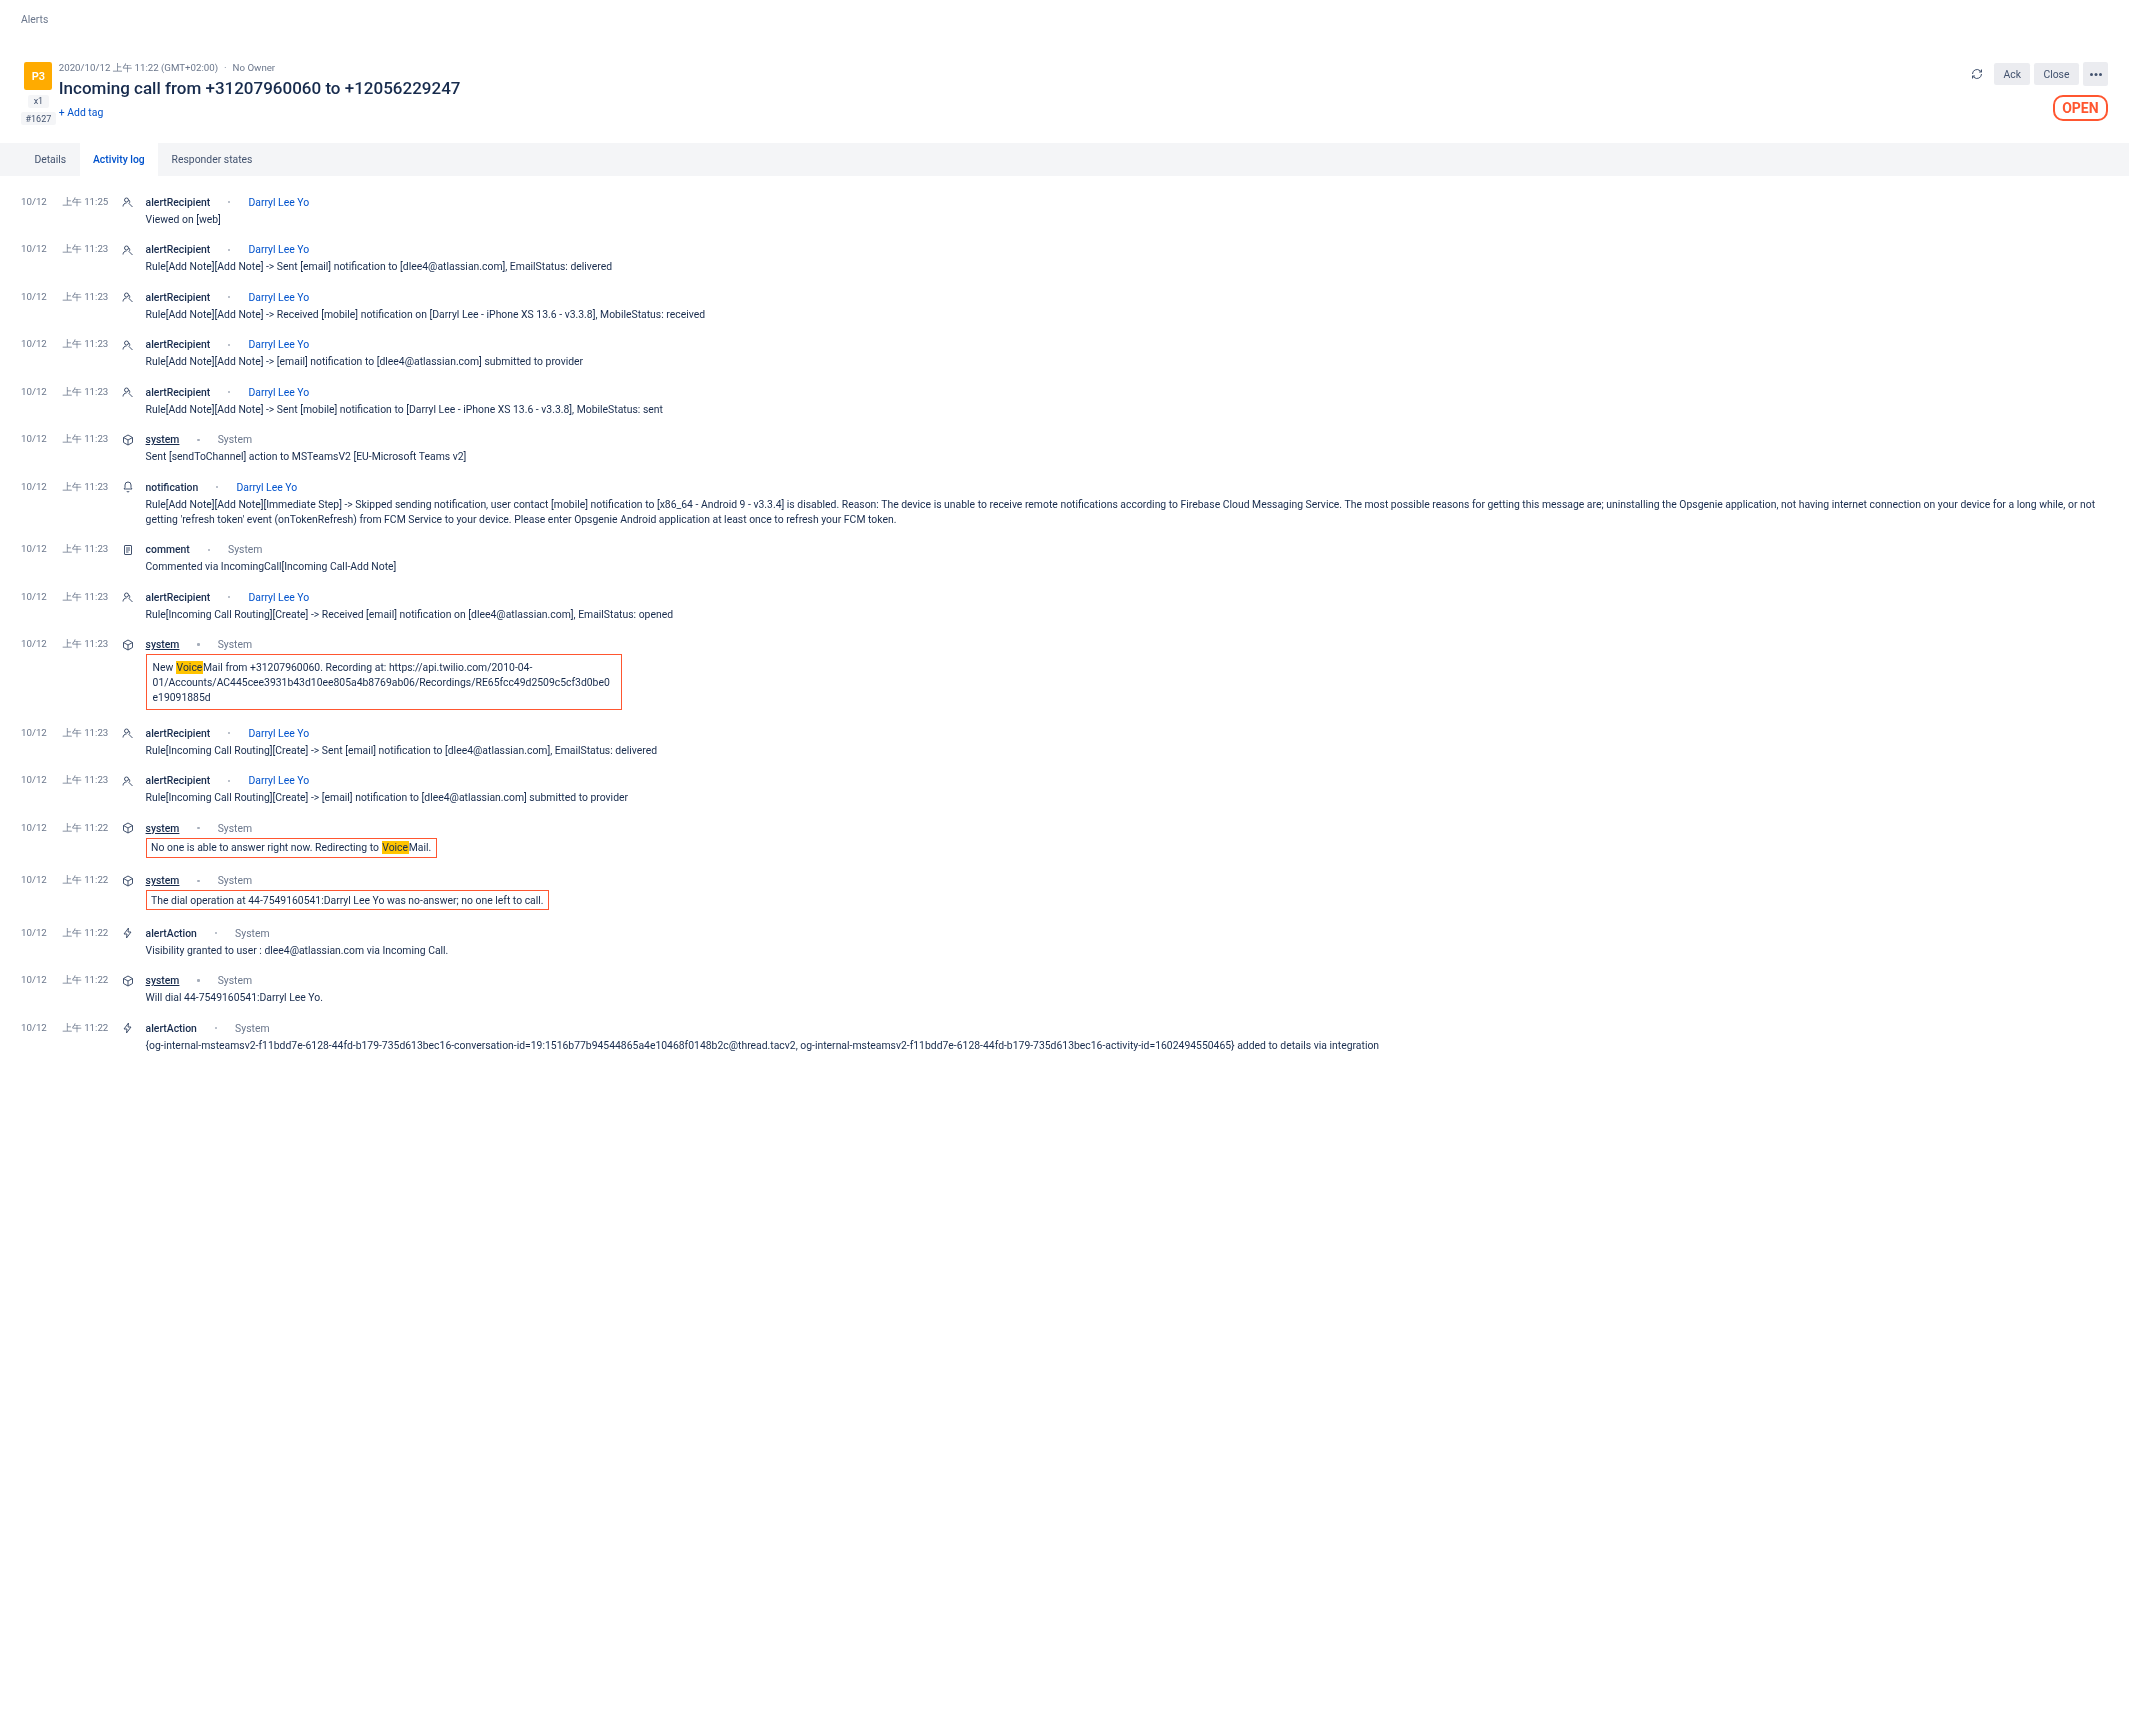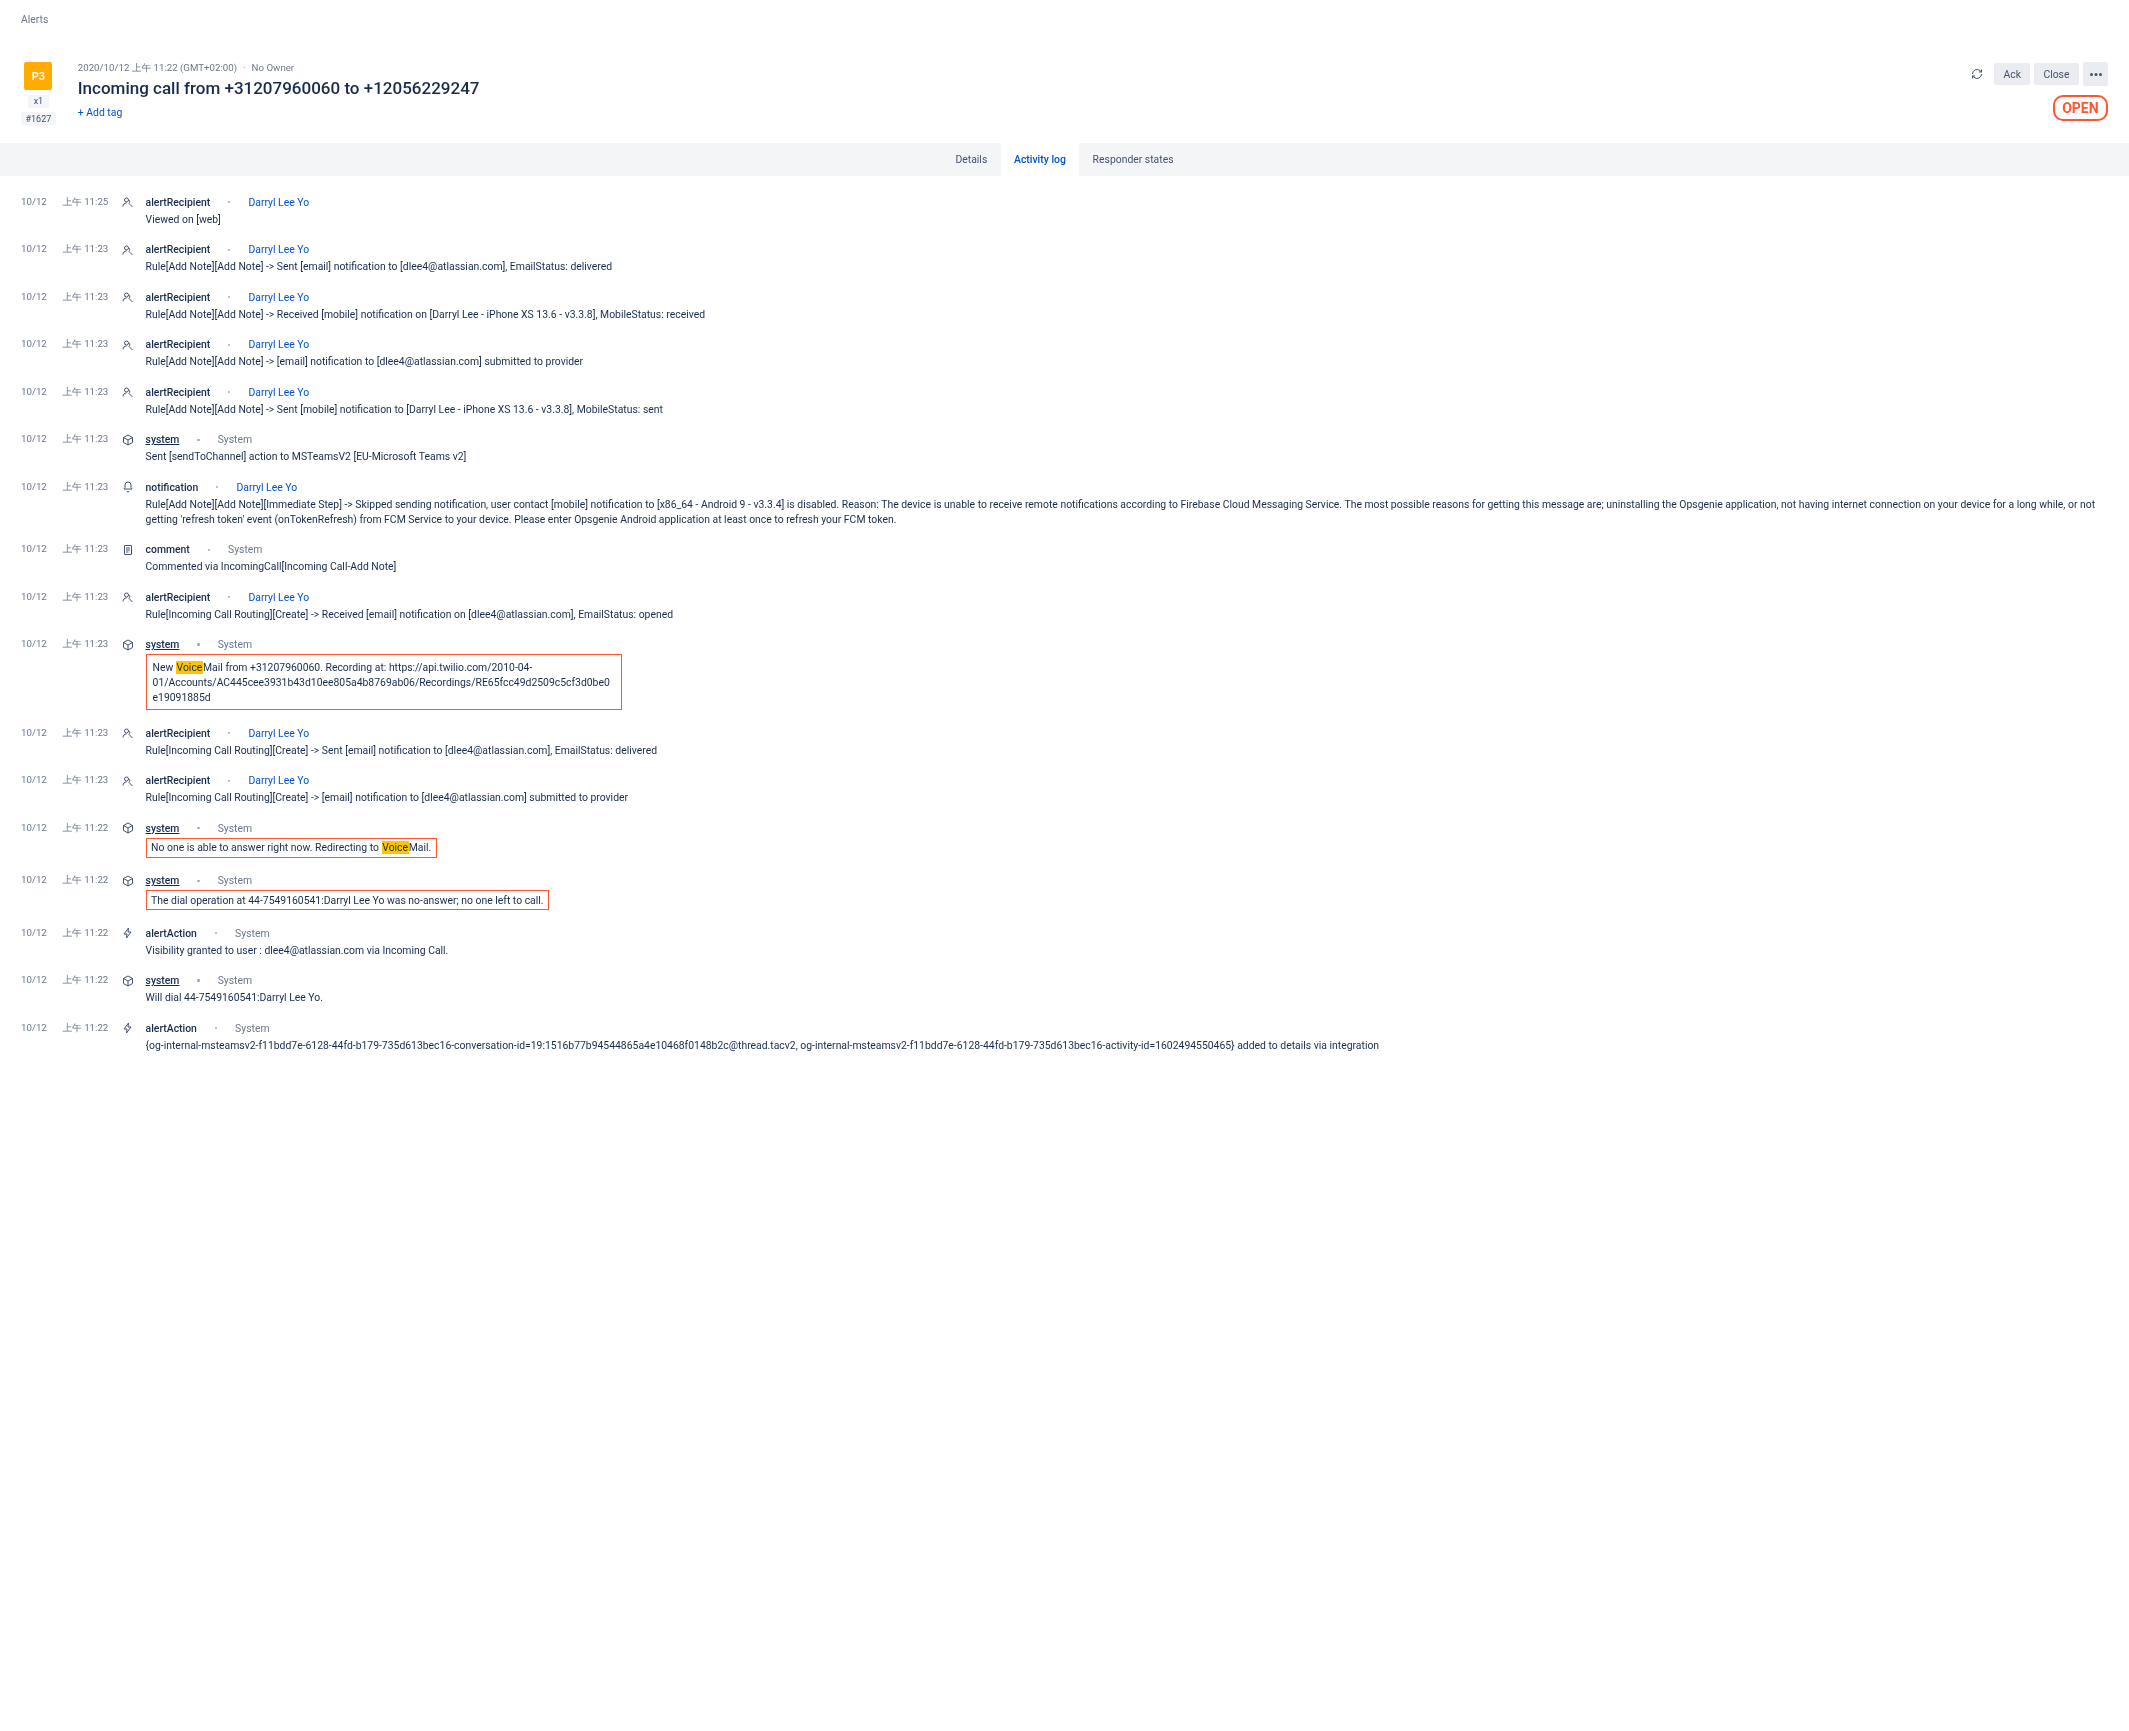--- a/index.html
+++ b/index.html
@@ -4,21 +4,21 @@
 <style>
   * { box-sizing: border-box; margin: 0; padding: 0; }
   body {
     font-family: -apple-system, BlinkMacSystemFont, "Segoe UI", Roboto, Helvetica, Arial, sans-serif;
     font-size: 10.4px;
     color: #172B4D;
     background: #fff;
   }
   .page { padding: 13.4px 21px 30px 21px; }
   .breadcrumb { color: #6B778C; font-size: 10.4px; margin-bottom: 9px; }
-  .header-row { display: flex; align-items: flex-start; gap: 22px; margin-top: 36px; }
+  .header-row { display: flex; align-items: flex-start; gap: 3px; margin-top: 36px; }
   .priority-col { display: flex; flex-direction: column; align-items: center; gap: 4.5px; }
   .p-badge {
     width: 28px; height: 28px; background: #FFAB00; color: #fff;
     display:flex; align-items:center; justify-content:center;
     font-weight:600; border-radius:2.2px; font-size:11px;
   }
   .x-badge {
     background:#F4F5F7; color:#42526E; font-size:9px; padding:1.5px 6px; border-radius:2.2px;
   }
   .tiny { background:#F4F5F7; color:#42526E; font-size:9px; padding:1.5px 4.5px; border-radius:2.2px;}
@@ -34,21 +34,21 @@
   .icon-btn { width:25px; height:24px; background:#fff; color:#42526E; display:inline-flex; align-items:center; justify-content:center; border-radius:2.2px; }
   .icon-btn.solid { background:#EBECF0; }
   .status-pill {
     border:2.2px solid #FF5630; color:#FF5630; font-weight:700;
     padding:3px 7.4px; border-radius:10px; font-size:14px;
   }
   .status-wrap { display:flex; justify-content:flex-end; margin-top:9px; }
   .add-tag { color:#0052CC; margin-top:7.4px; font-size:10.4px; cursor:pointer; }
   .tabs-bar {
     background:#F4F5F7; margin:18px -21px 0; padding:0 21px;
-    display:flex; align-items:stretch; height:33px;justify-content:center;
+    display:flex; align-items:stretch; height:33px;
   }
   .tab {
     padding:0 13.4px; display:flex; align-items:center; color:#42526E;
     font-size:10.4px; cursor:pointer;
   }
   .tab.active { background:#fff; color:#0052CC; font-weight:500; }
   .log { margin-top:13.4px; }
   .log-row { display:flex; gap:10.4px; padding:6px 0 10.4px; }
   .date { width:31px; color:#6B778C; font-size:9.7px; flex-shrink:0; }
   .time { width:49px; color:#6B778C; font-size:9.7px; flex-shrink:0; }

